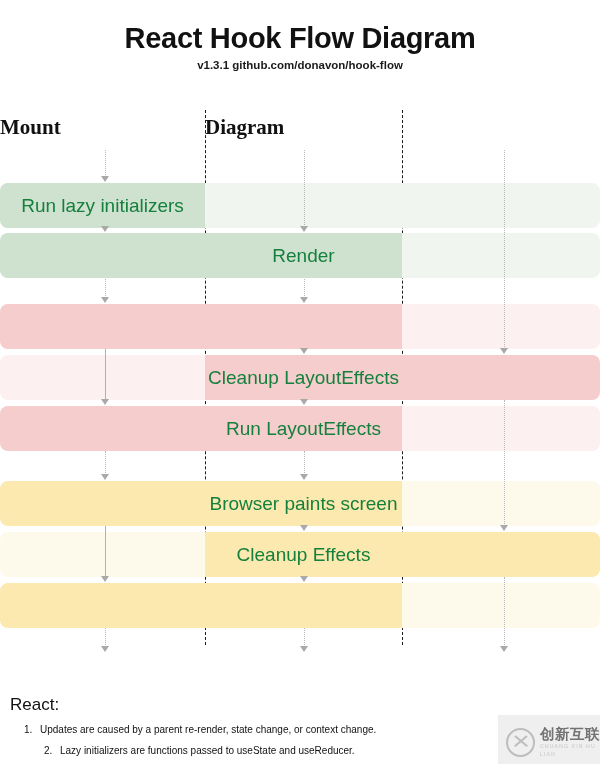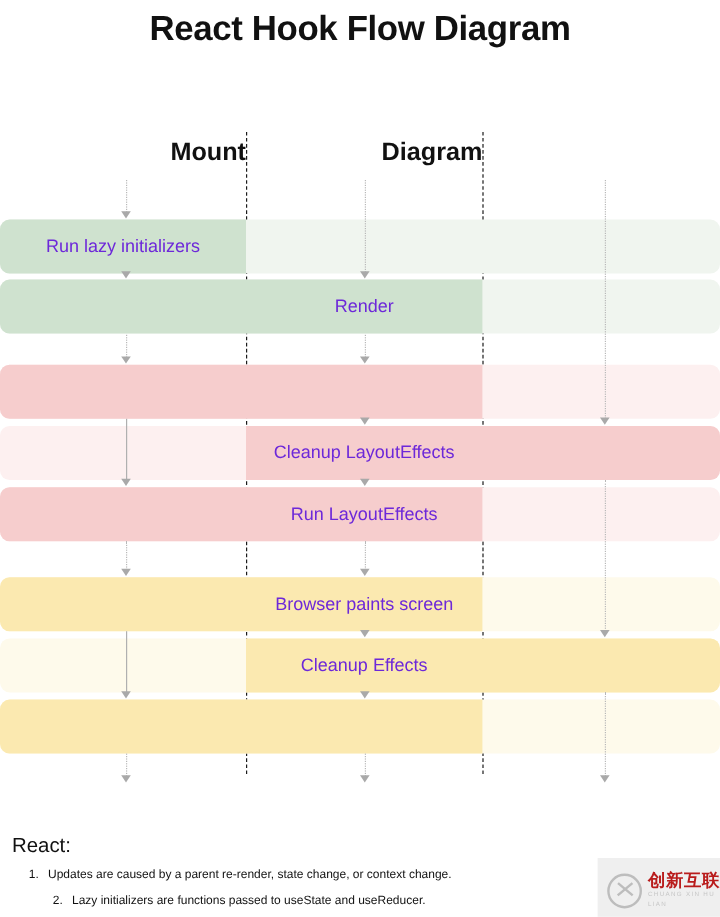--- a/index.html
+++ b/index.html
@@ -18,21 +18,21 @@
     -webkit-font-smoothing: antialiased;
   }
 
   
   #header { position: absolute; left: 0; top: 0; width: 600px; }
   #title {
     text-align: center;
     font-size: 29px;
     font-weight: bold;
     letter-spacing: -0.3px;
-    margin-top: 6px;
+    margin-top: 20px;
     line-height: 36px;
     color: #111111;
   }
   #subtitle {
     text-align: center;
     font-size: 11.5px;
     font-weight: bold;
     color: #1a1a1a;
     margin-top: 2px;
     line-height: 14px;
@@ -44,23 +44,24 @@
     left: 0; top: 0;
     width: 600px; height: 690px;
   }
 
   
   .col-head {
     position: absolute;
     top: 114px;
     font-size: 21px;
     font-weight: bold;
-    text-align: right;
+    text-align: left;
     color: #111111;
     line-height: 26px;
+    font-family: Liberation Serif, serif;
   }
 
   
   .col-divider {
     position: absolute;
     top: 110px;
     width: 0;
     height: 535px;
     border-left: 1.4px dashed #1b1b1b;
   }
@@ -81,22 +82,22 @@
   .band-dark {
     position: absolute;
     top: 0;
     height: 45px;
   }
   .band-label {
     position: absolute;
     top: 0;
     height: 45px;
     line-height: 45px;
-    font-size: 15px;
-    color: #6d28d9;
+    font-size: 19px;
+    color: #15803d;
     text-align: center;
     white-space: nowrap;
   }
 
   
   .round-left  { border-top-left-radius: 8px;  border-bottom-left-radius: 8px; }
   .round-right { border-top-right-radius: 8px; border-bottom-right-radius: 8px; }
 
   
   .arrow-dotted {
@@ -164,36 +165,37 @@
     left: 4.5px; top: 10.3px;
     width: 16px; height: 2.4px;
     background: #bdbdbd;
   }
   #wm-mark::before { transform: rotate(40deg); }
   #wm-mark::after  { transform: rotate(-40deg); }
   #wm-text { margin-left: 5px; }
   #wm-cn {
     font-size: 14.5px;
     font-weight: bold;
-    color: #b91c1c;
+    color: #737373;
     letter-spacing: 0.5px;
     line-height: 16px;
   }
   #wm-py {
     font-size: 5.2px;
     color: #c6c6c6;
     letter-spacing: 1.1px;
     line-height: 8px;
   }
 </style>
 </head>
 <body>
 
 <div id="header">
   <div id="title">React Hook Flow Diagram</div>
+  <div id="subtitle">v1.3.1 github.com/donavon/hook-flow</div>
 </div>
 
 <div id="diagram">
 
 <div class="col-head" style="left: 0px; width: 205px;">Mount</div>
     <div class="col-head" style="left: 205px; width: 197px;">Diagram</div>
     <div class="col-divider" style="left: 205px;"></div>
     <div class="col-divider" style="left: 402px;"></div>
     <div class="row-band" style="top: 183px;">
       <div class="band-light" style="background: rgb(240, 245, 239);"></div>

